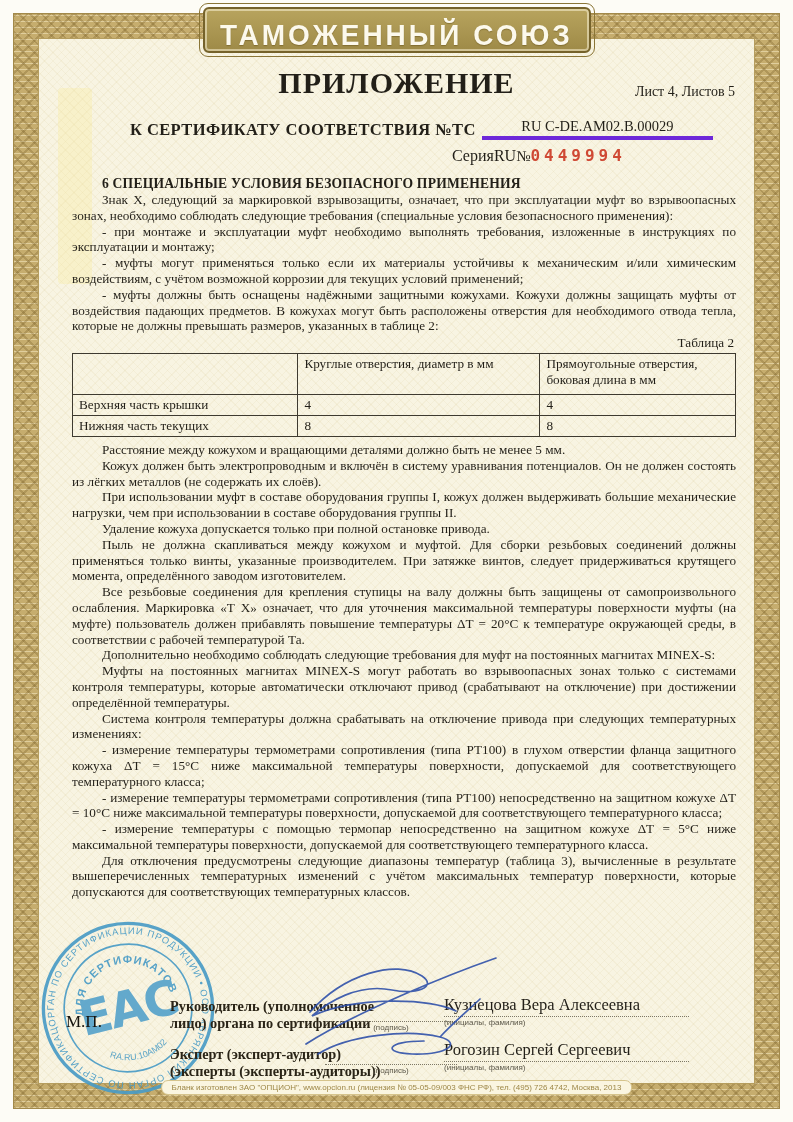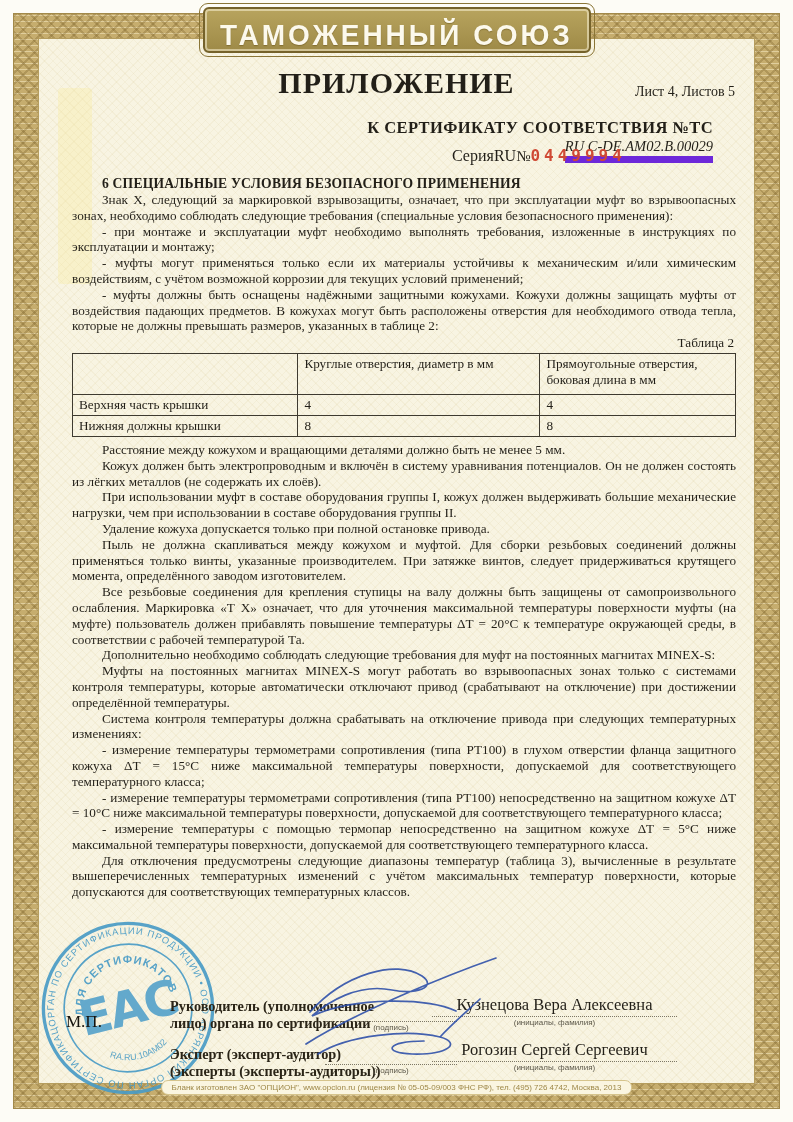--- a/index.html
+++ b/index.html
@@ -43,24 +43,24 @@
   .banner span {
     font-family:"Liberation Sans",sans-serif; font-weight:bold; font-size:28px;
     letter-spacing:3px; color:#fcf9ec; text-shadow:0 1px 1px rgba(90,70,20,.45);
     transform:scaleY(1.08);
   }
 
   
   .title { position:absolute; top:66px; left:0; right:0; text-align:center;
     font-size:30px; font-weight:bold; letter-spacing:1px; }
   .sheet-info { position:absolute; top:84px; right:58px; font-size:14px; }
-  .cert-line { position:absolute; top:118px; left:130px; right:80px; display:flex; align-items:flex-end;flex-direction:column; }
+  .cert-line { position:absolute; top:118px; left:130px; right:80px; display:flex; align-items:flex-end; }
   .cert-label { font-size:16.5px; font-weight:bold; letter-spacing:.4px; white-space:nowrap; }
-  .cert-number { flex:1; margin-left:6px; text-align:right; font-size:14.5px;
-    border-bottom:7px solid #6d28d9; padding-bottom:1px;font-style:italic; }
+  .cert-number { flex:1; margin-left:6px; text-align:center; font-size:14.5px;
+    border-bottom:4px solid #6d28d9; padding-bottom:1px; }
   .series-line { position:absolute; top:146px; left:452px; display:flex; align-items:baseline; }
   .series-label, .series-region { font-size:16px; }
   .number-sign { font-size:15px; }
   .series-number { font-family:"DejaVu Sans Mono",monospace; font-weight:bold;
     font-size:16px; letter-spacing:4px; color:#cf4934; }
 
   
   .flow { position:absolute; left:62px; right:57px; top:176px;
     font-size:13.2px; line-height:15.8px; text-align:justify;margin-left:10px; }
   .flow h3 { margin:0; font-size:13.6px; line-height:16px; text-indent:30px;
@@ -77,21 +77,21 @@
   .stamp-wrap { position:absolute; left:34px; top:914px; width:188px; height:188px;
     transform:rotate(-14deg); opacity:.92; }
   .mp-label { position:absolute; left:66px; top:1012px; font-size:17px; font-weight:normal; color:#15130e; }
   .role { position:absolute; left:170px; width:218px; font-size:14.3px; font-weight:bold;
     line-height:1.18; color:#2a2417; text-align:left; }
   .role1 { top:998px; } .role2 { top:1046px; }
   .sigblock { position:absolute; left:325px; width:132px; text-align:center; }
   .sigblock .line { height:13px; border-bottom:1px dotted #7d7866; }
   .smallcap { font-family:"Liberation Sans",sans-serif; font-size:8px; color:#5c584a; padding-top:1px; }
   .sig1 { top:1008px; } .sig2 { top:1051px; }
-  .nameblock { position:absolute; left:432px; width:245px; text-align:center; }
+  .nameblock { position:absolute; left:444px; width:245px; }
   .nameblock .nm { font-size:16.5px; border-bottom:1px dotted #7d7866; padding-bottom:1px; }
   .name1 { top:995px; } .name2 { top:1040px; }
   .signatures { position:absolute; left:298px; top:950px; width:214px; height:128px; pointer-events:none; }
   .print-line { position:absolute; left:50%; transform:translateX(-50%); top:1080px;
     font-family:"Liberation Sans",sans-serif; font-size:8px; color:#9d8747;
     background:#faf5e0; border:1px solid #d6c48c; border-radius:7px;
     padding:2px 10px; white-space:nowrap; }
   .stamp-text { font-family:"Liberation Sans",sans-serif; fill:#4a9cc6; }
 </style>
 </head>
@@ -148,21 +148,21 @@
     </thead>
     <tbody>
 
         <tr>
           <td>Верхняя часть крышки</td>
           <td>4</td>
           <td>4</td>
         </tr>
 
         <tr>
-          <td>Нижняя должны крышки</td>
+          <td>Нижняя часть текущих</td>
           <td>8</td>
           <td>8</td>
         </tr>
       </tbody>
   </table>
 
   <div>
 
   <p class="para">Расстояние между кожухом и вращающими деталями должно быть не менее 5 мм.</p>
       <p class="para">Кожух должен быть электропроводным и включён в систему уравнивания потенциалов. Он не должен состоять из лёгких металлов (не содержать их слоёв).</p>

